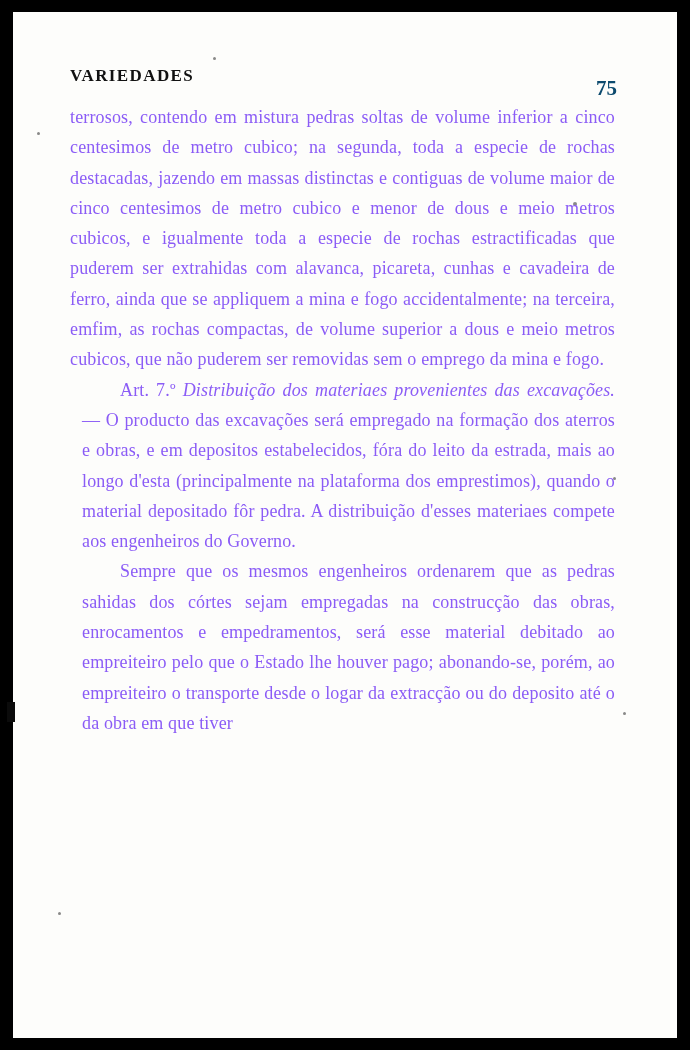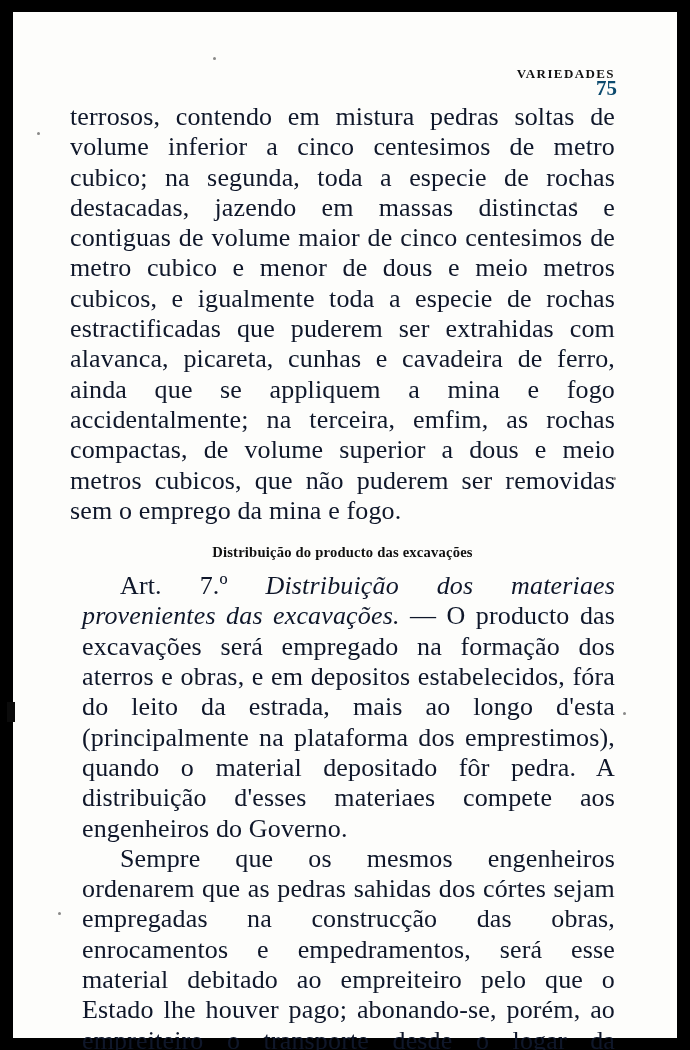--- a/index.html
+++ b/index.html
@@ -36,45 +36,45 @@
   }
   .header {
     position: relative;
     height: 36px;
   }
   .running-head {
     position: absolute;
     left: 0;
     right: 0;
     top: 16px;
-    text-align: right;
+    text-align: left;
     font-family: "Liberation Serif", serif;
-    font-size: 13px;
+    font-size: 17px;
     letter-spacing: 1.4px;
     color: #111;
     font-weight: 600;
   }
   .folio {
     position: absolute;
     right: -2px;
     top: 26px;
     font-family: "Liberation Serif", serif;
     font-size: 21px;
     font-weight: 700;
     color: #0c4a6e;
   }
   .body-text {
     margin-top: 16px;
   }
   p.para {
     margin: 0 0 0 0;
     font-family: "Liberation Serif", serif;
-    font-size: 26px;
+    font-size: 18px;
     line-height: 30.3px;
-    color: #0f172a;
+    color: #8b5cf6;
     text-align: justify;
     text-justify: inter-word;
     letter-spacing: 0.15px;
   }
   p.cont {
     text-indent: 0;
   }
   p.indent {
     text-indent: 38px;
     margin-left: 12px;
@@ -121,21 +121,20 @@
 
       <div class="header">
         <div class="running-head">VARIEDADES</div>
         <div class="folio">75</div>
       </div>
 
       <div class="body-text">
 
         <p class="para cont">terrosos, contendo em mistura pedras soltas de volume inferior a cinco centesimos de metro cubico; na segunda, toda a especie de rochas destacadas, jazendo em massas distinctas e contiguas de volume maior de cinco centesimos de metro cubico e menor de dous e meio metros cubicos, e igualmente toda a especie de rochas estractificadas que puderem ser extrahidas com alavanca, picareta, cunhas e cavadeira de ferro, ainda que se appliquem a mina e fogo accidentalmente; na terceira, emfim, as rochas compactas, de volume superior a dous e meio metros cubicos, que não puderem ser removidas sem o emprego da mina e fogo.</p>
 
-        <div class="subhead">Distribuição do producto das excavações</div>
 
         <p class="para indent"><span>Art. 7.º</span><span> </span><span class="ital">Distribuição dos materiaes provenientes das excavações.</span><span> — </span><span>O producto das excavações será empregado na formação dos aterros e obras, e em depositos estabelecidos, fóra do leito da estrada, mais ao longo d'esta (principalmente na plataforma dos emprestimos), quando o material depositado fôr pedra. A distribuição d'esses materiaes compete aos engenheiros do Governo.</span></p>
 
         <p class="para indent">Sempre que os mesmos engenheiros ordenarem que as pedras sahidas dos córtes sejam empregadas na construcção das obras, enrocamentos e empedramentos, será esse material debitado ao empreiteiro pelo que o Estado lhe houver pago; abonando-se, porém, ao empreiteiro o transporte desde o logar da extracção ou do deposito até o da obra em que tiver</p>
 
       </div>
     </div>
   </div>
 </div>
 

